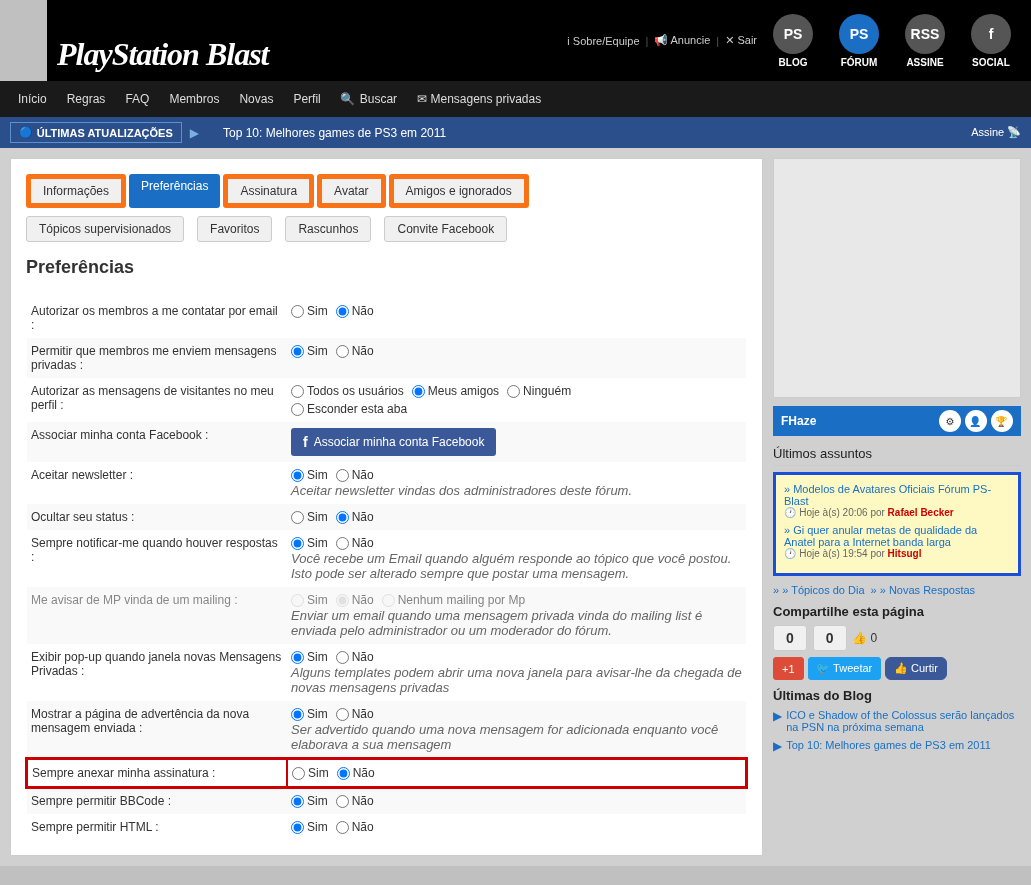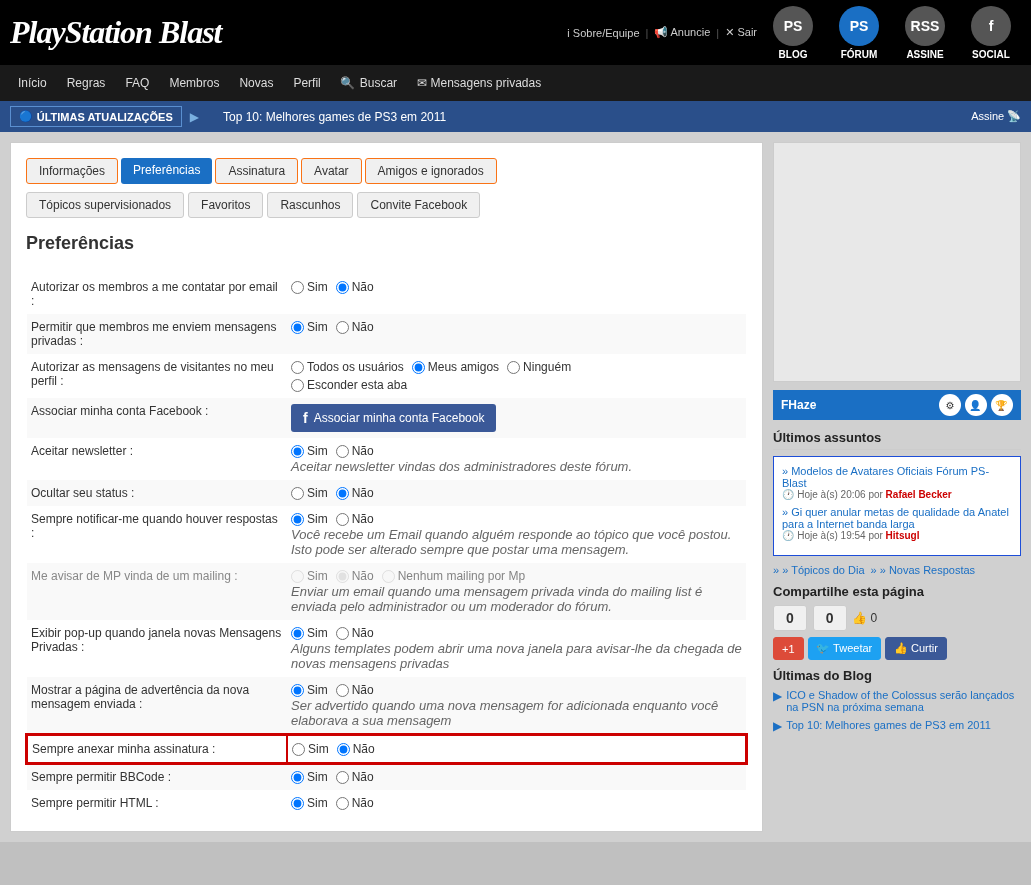--- a/index.html
+++ b/index.html
@@ -1,24 +1,25 @@
 <!DOCTYPE html>
 <html><head>
   <meta charset="utf-8">
   <style>
     * { margin: 0; padding: 0; box-sizing: border-box; }
     body { font-family: Arial, sans-serif; font-size: 12px; background: #c0c0c0; }
 
     
     #header {
       background: #000;
-      padding: 0 10px;
-      display: flex;
-      align-items: center;
+      padding: 8px 10px;
+      display: flex;
+      align-items: flex-end;
       justify-content: space-between;
+      margin-left: 47px;
     }
     #logo {
       font-size: 32px;
       font-weight: 900;
       font-style: italic;
       color: #fff;
       letter-spacing: -1px;
       font-family: Georgia, serif;
     }
     #logo span { color: #fff; }
@@ -146,25 +147,25 @@
       border-radius: 3px;
       text-decoration: none;
     }
     .tab.active {
       background: #1a6fc4;
       color: #fff;
     }
     .tab.inactive {
       background: #f0f0f0;
       color: #333;
-      border: 1px solid #f97316;
+      border: 5px solid #f97316;
     }
     .tabs-row2 {
       display: flex;
-      gap: 4px;
+      gap: 13px;
       margin-bottom: 15px;
     }
     .tab2 {
       padding: 5px 12px;
       font-size: 12px;
       cursor: pointer;
       background: #f0f0f0;
       color: #333;
       border: 1px solid #ccc;
       border-radius: 3px;
@@ -249,30 +250,30 @@
       background: #fff;
       border-radius: 50%;
       display: flex;
       align-items: center;
       justify-content: center;
       font-size: 10px;
       color: #333;
       cursor: pointer;
     }
     .sidebar-section-title {
-      font-weight: bold;
+      font-weight: normal;
       font-size: 13px;
       color: #222;
       padding: 6px 0 4px 0;
       border-bottom: 1px solid #ccc;
       margin-bottom: 6px;
     }
     .sidebar-forum-posts {
-      background: #ffffff;
-      border: 1px solid #1d4ed8;
+      background: #fef9c3;
+      border: 3px solid #1d4ed8;
       padding: 8px;
       margin-bottom: 8px;
       min-height: 60px;
     }
     .sidebar-forum-item {
       margin-bottom: 6px;
       font-size: 11px;
     }
     .sidebar-forum-item a { color: #1a6fc4; text-decoration: none; }
     .sidebar-forum-item .meta { color: #666; font-size: 10px; }
@@ -309,21 +310,21 @@
       font-size: 11px;
       border: 1px solid #ccc;
       border-radius: 3px;
       cursor: pointer;
       display: flex;
       align-items: center;
       gap: 3px;
     }
     .share-btn.gplus { background: #dd4b39; color: #fff; border-color: #dd4b39; }
     .share-btn.tweet { background: #1da1f2; color: #fff; border-color: #1da1f2; }
-    .share-btn.curtir { background: #3b5998; color: #fff; border-color: #3b5998; }
+    .share-btn.curtir { background: #3b5998; color: #fff; border-color: #3b5998; border-radius: 6px; }
     .blog-section { }
     .blog-title { font-weight: bold; font-size: 13px; color: #222; margin-bottom: 6px; }
     .blog-item { font-size: 11px; margin-bottom: 6px; display: flex; align-items: flex-start; gap: 4px; }
     .blog-item .blt { color: #1a6fc4; font-size: 12px; }
     .blog-item a { color: #1a6fc4; text-decoration: none; }
   </style>
 </head>
 <body>
 
 <div id="header">

